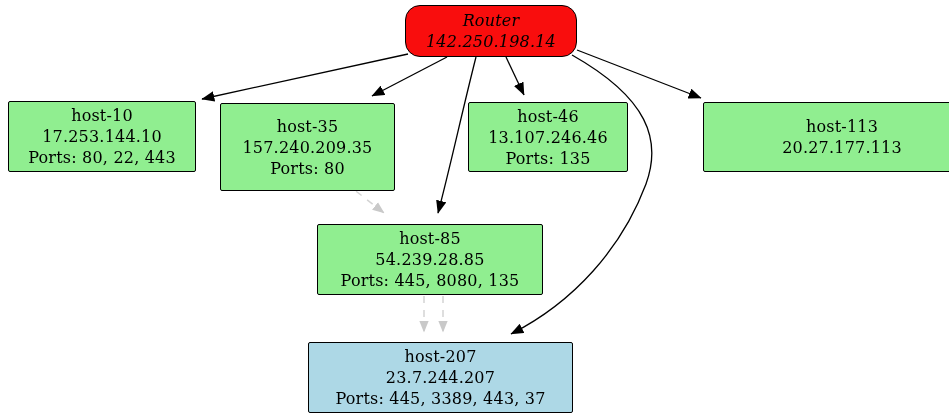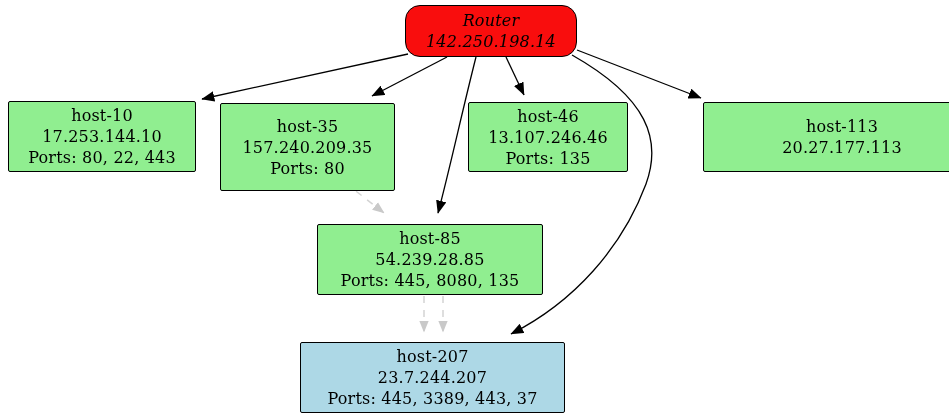--- a/index.html
+++ b/index.html
@@ -11,21 +11,21 @@
   .edge{fill:none;stroke:#000;stroke-width:1.3;}
   .edge--dashed{stroke:#d4d4d4;stroke-width:1.5;stroke-dasharray:7 7;}
   .node{
     position:absolute;box-sizing:border-box;
     border:1.4px solid #000;border-radius:2px;
     display:flex;flex-direction:column;justify-content:center;align-items:center;
     text-align:center;font-size:16px;line-height:21px;letter-spacing:0.2px;
   }
   .node--router{background:#f90d0d;border-radius:15px;font-style:italic;}
   .node--host{background:#90ee90;}
-  .node--target{background:#add8e6;}
+  .node--target{background:#add8e6;margin-left:8px;}
   .node .line{white-space:nowrap;}
 </style>
 </head>
 <body>
 
 <div class="canvas">
 
   <svg class="edges" viewBox="0 0 949 417">
     <defs>
       <marker id="arrow-black" viewBox="0 0 10 8" refX="9.5" refY="4" markerWidth="10" markerHeight="8" orient="auto">

